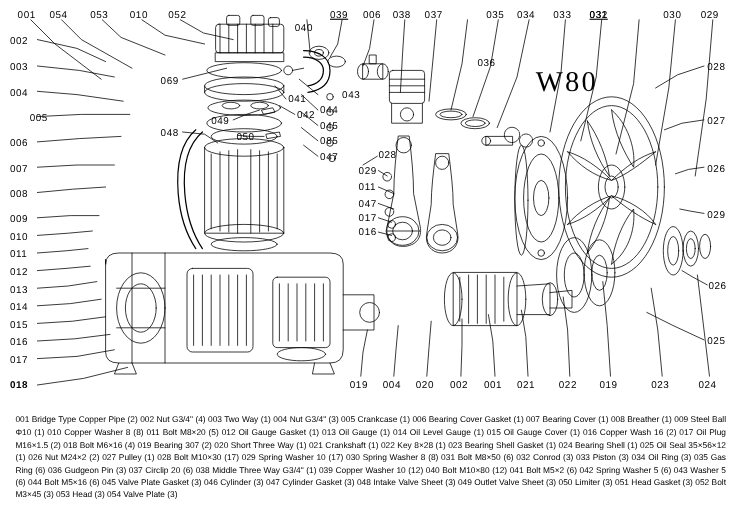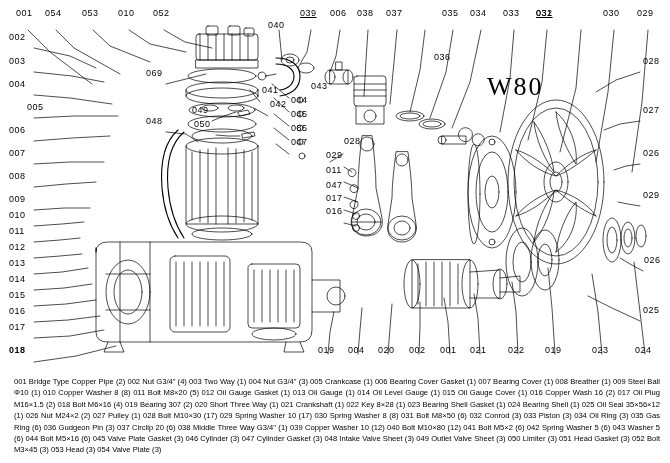--- a/index.html
+++ b/index.html
@@ -7,21 +7,21 @@
     width:670px;height:463px;
     background:#ffffff;
     font-family:"Liberation Sans", sans-serif;
     color:#000;
     overflow:hidden;
     position:relative;
   }
   #sheet{position:relative;width:670px;height:463px;}
 
   
-  #drawing{position:absolute;left:0;top:12px;width:552px;height:370px;}
+  #drawing{position:absolute;left:0;top:0;width:552px;height:370px;}
   #drawing svg{position:absolute;left:0;top:0;}
 
   
   .lbl{
     position:absolute;
     font-size:9px;
     letter-spacing:0.5px;
     line-height:10px;
     white-space:nowrap;
     font-family:"Liberation Sans", sans-serif;
@@ -362,21 +362,21 @@
   <div class="lbl" style="left:440px;top:345px;">001</div>
   <div class="lbl" style="left:470px;top:345px;">021</div>
   <div class="lbl" style="left:508px;top:345px;">022</div>
   <div class="lbl" style="left:545px;top:345px;">019</div>
   <div class="lbl" style="left:592px;top:345px;">023</div>
   <div class="lbl" style="left:635px;top:345px;">024</div>
 
   <div class="lbl" style="left:146px;top:68px;">069</div>
   <div class="lbl" style="left:146px;top:116px;">048</div>
   <div class="lbl" style="left:192px;top:105px;">049</div>
-  <div class="lbl" style="left:194px;top:119px;">050</div>
+  <div class="lbl" style="left:179px;top:119px;padding-left:36px;">050</div>
   <div class="lbl" style="left:262px;top:85px;">041</div>
   <div class="lbl" style="left:270px;top:99px;">042</div>
   <div class="lbl" style="left:291px;top:81px;margin-left:20px;">043</div>
   <div class="lbl" style="left:291px;top:95px;">044</div>
   <div class="lbl" style="left:291px;top:109px;">045</div>
   <div class="lbl" style="left:291px;top:123px;">085</div>
   <div class="lbl" style="left:291px;top:137px;">047</div>
   <div class="lbl" style="left:344px;top:136px;">028</div>
   <div class="lbl" style="left:326px;top:150px;">029</div>
   <div class="lbl" style="left:326px;top:165px;">011</div>

